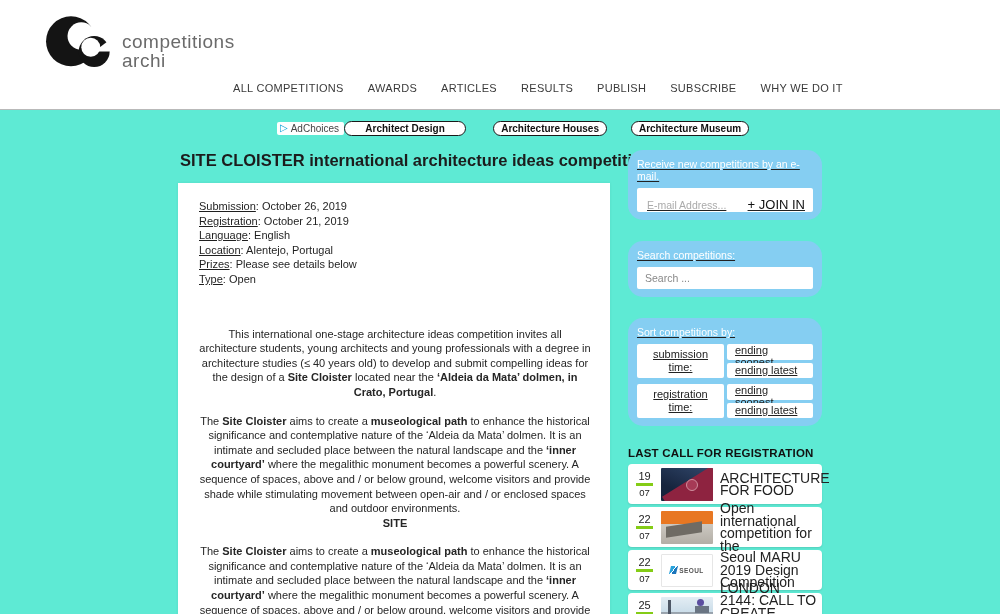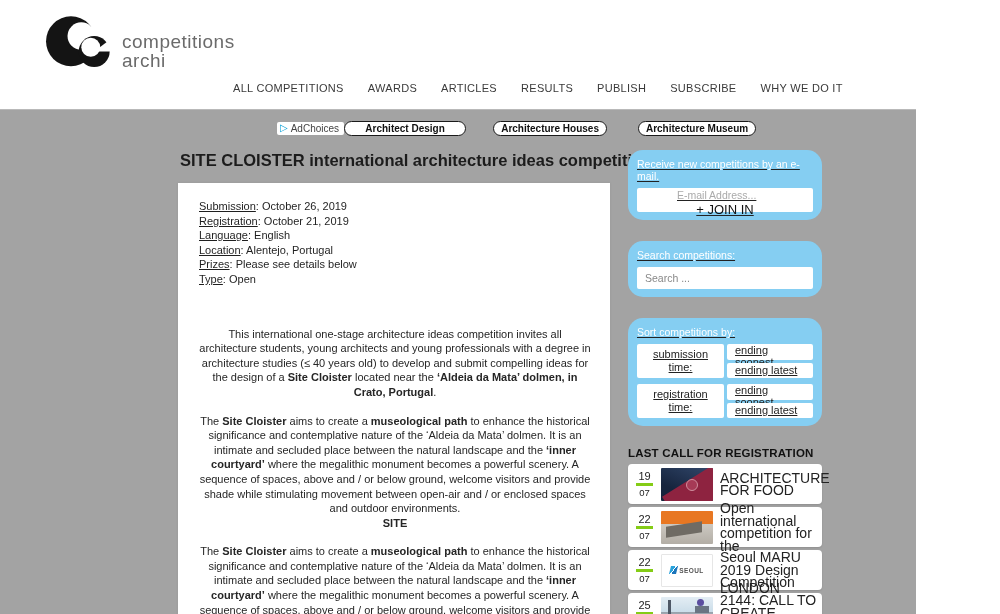--- a/index.html
+++ b/index.html
@@ -1,16 +1,16 @@
 <!DOCTYPE html>
 <html><head>
 <meta charset="utf-8">
 <style>
   html,body{margin:0;padding:0;}
-  #app{position:relative;width:916px;height:614px;background:#a3a3a3;overflow:hidden;
+  #app{position:relative;width:1000px;height:614px;background:#5eead4;overflow:hidden;
        font-family:"Liberation Sans",sans-serif;color:#222;}
 
   
   .header{position:absolute;top:0;left:0;width:1000px;height:110px;background:#fff;
           border-bottom:1px solid #b9b9b9;box-sizing:border-box;}
   .logo{position:absolute;top:8px;left:40px;display:flex;align-items:flex-start;}
   .logo-text{margin-left:-4px;margin-top:24px;color:#6b6b6b;font-size:19px;line-height:19px;
              font-weight:300;letter-spacing:.5px;}
   .nav{position:absolute;left:233px;top:82px;display:flex;gap:24px;font-size:11px;
        color:#3a3a3a;letter-spacing:.3px;}
@@ -18,40 +18,40 @@
 
   
   .adbar{position:absolute;top:120px;left:277px;display:flex;align-items:center;height:16px;}
   .adchoices{display:flex;align-items:center;gap:3px;background:#fff;padding:1px 5px 1px 3px;
              font-size:10px;color:#444;border-radius:2px;}
   .adchoices .tri{color:#0aa0d6;font-size:10px;line-height:10px;}
   .pill{border:1px solid #1a1a1a;border-radius:9px;background:#fff;font-size:10px;font-weight:bold;
         color:#111;text-align:center;padding:1px 0;cursor:pointer;}
   .pill1{width:120px;margin-left:0;}
   .pill2{width:112px;margin-left:27px;}
-  .pill3{width:116px;margin-left:31px;}
+  .pill3{width:116px;margin-left:24px;}
 
   
   .page-title{position:absolute;left:178px;top:149px;font-size:16.5px;color:#1c1c1c;}
   .card{position:absolute;left:178px;top:183px;width:432px;height:500px;background:#fff;
         box-sizing:border-box;padding:16px 19px 0 21px;box-shadow:0 0 3px rgba(0,0,0,.07);}
   .details{font-size:11px;line-height:14.6px;color:#1f1f1f;}
   .details .lbl{text-decoration:underline;text-underline-offset:1px;}
   .copy{margin-top:40px;font-size:11px;line-height:14.6px;color:#262626;}
   .copy p{margin:0 0 14px 0;text-align:center;}
   .just{text-align:justify;}
   .hline{font-weight:bold;margin:0;}
   .plain{margin:0;}
 
   
   .sidebar{position:absolute;left:628px;top:150px;width:194px;}
   .bluebox{background:#85cef2;border-radius:15px;padding:8px 9px;margin-bottom:21px;box-sizing:border-box;text-decoration:underline;}
   .bluebox .bb-title{color:#fff;font-size:10.5px;margin-bottom:6px;}
-  .sub-row{background:#fff;border-radius:2px;height:24px;display:flex;align-items:center;
-           justify-content:space-between;padding:0 8px;flex-direction:column;}
+  .sub-row{background:#fff;border-radius:2px;height:24px;display:flex;align-items:flex-end;
+           justify-content:space-between;padding:0 8px;}
   .sub-row input{border:none;outline:none;width:96px;font-size:10.5px;color:#777;
                  font-family:"Liberation Sans",sans-serif;}
   .sub-row input::placeholder{color:#aaa;}
   .join-btn{background:none;border:none;font-size:13px;color:#111;cursor:pointer;
             font-family:"Liberation Sans",sans-serif;padding:0;}
   .search-input{width:100%;box-sizing:border-box;border:none;outline:none;border-radius:2px;
                 height:22px;font-size:10.5px;color:#777;padding:0 8px;
                 font-family:"Liberation Sans",sans-serif;}
   .search-input::placeholder{color:#888;}
   .sort-group{display:flex;gap:3px;margin-top:6px;}

